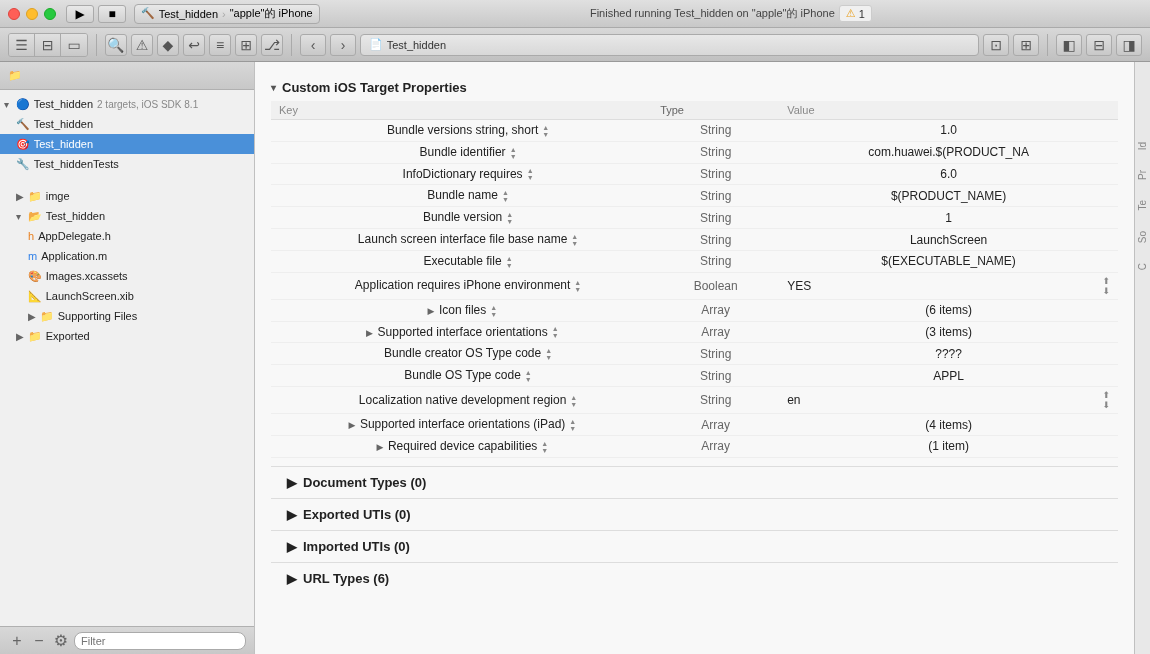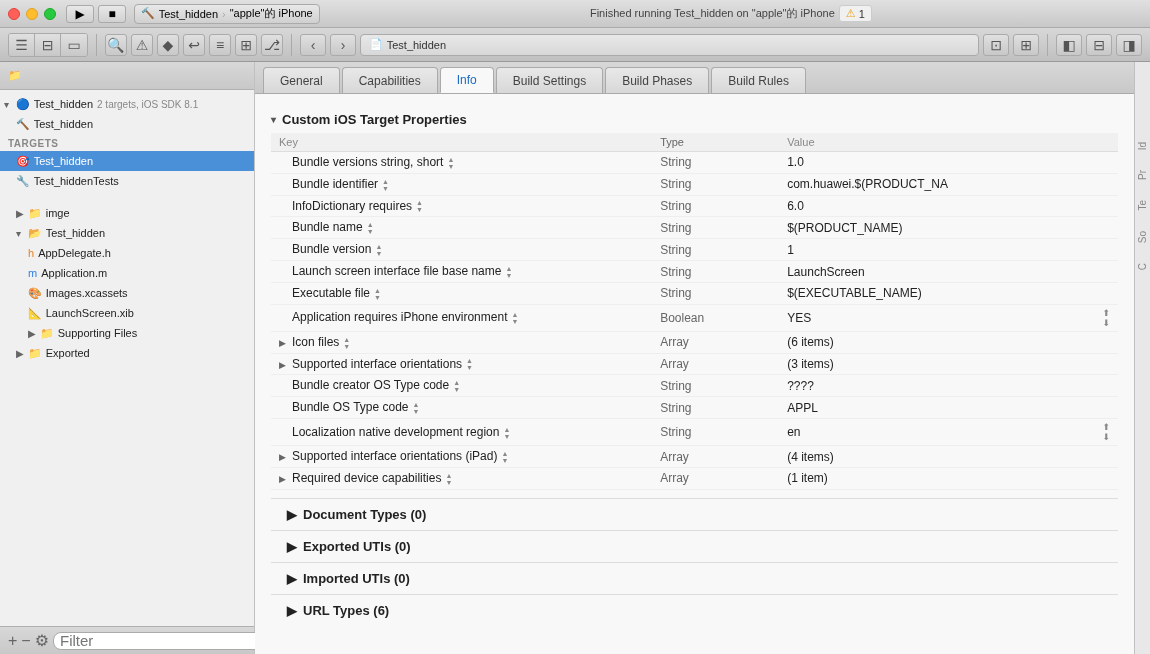--- a/index.html
+++ b/index.html
@@ -126,21 +126,21 @@
       align-items: center;
       padding: 0 8px;
       gap: 4px;
     }
     .sidebar-footer-btn {
       width: 18px; height: 18px; display: flex; align-items: center; justify-content: center;
       font-size: 16px; color: #666; cursor: pointer; font-weight: 300;
     }
     .filter-input {
       flex: 1; height: 18px; border: 1px solid #aaa; border-radius: 8px;
-      padding: 0 6px; font-size: 15px; background: white;
+      padding: 0 6px; font-size: 11px; background: white;
     }
 
     
     .content-area {
       flex: 1;
       display: flex;
       flex-direction: column;
       background: #f8f8f8;
       overflow: hidden;
     }
@@ -217,20 +217,21 @@
       font-size: 11px;
       padding: 3px 8px;
       border-bottom: 1px solid #ddd;
       background: #f0f0f0;
     }
     .prop-table td {
       padding: 3px 8px;
       border-bottom: 1px solid #eee;
       color: #222;
       vertical-align: middle;
+      text-align: center;
     }
     .prop-table .key-col { width: 45%; }
     .prop-table .type-col { width: 15%; color: #666; margin-top: 42px; }
     .prop-table .value-col { width: 40%; }
     .stepper {
       display: inline-flex;
       flex-direction: column;
       margin-left: 4px;
       vertical-align: middle;
     }
@@ -360,21 +361,20 @@
         <span class="file-icon">🔵</span>
         <span class="item-label">Test_hidden</span>
         <span class="item-sublabel">2 targets, iOS SDK 8.1</span>
       </div>
 
       <div class="tree-item" style="padding-left:16px;">
         <span class="file-icon">🔨</span>
         <span class="item-label">Test_hidden</span>
       </div>
 
-      <div class="section-label">TARGETS</div>
       <div class="tree-item selected" style="padding-left:16px;">
         <span class="file-icon">🎯</span>
         <span class="item-label">Test_hidden</span>
       </div>
       <div class="tree-item" style="padding-left:16px;">
         <span class="file-icon">🔧</span>
         <span class="item-label">Test_hiddenTests</span>
       </div>
 
       <div style="height:12px;"></div>
@@ -419,28 +419,20 @@
     <div class="sidebar-footer">
       <div class="sidebar-footer-btn">+</div>
       <div class="sidebar-footer-btn">−</div>
       <div class="sidebar-footer-btn">⚙</div>
       <input class="filter-input" type="text" placeholder="Filter" style="">
     </div>
   </div>
 
   <div class="content-area">
 
-    <div class="tab-bar">
-      <div class="tab">General</div>
-      <div class="tab">Capabilities</div>
-      <div class="tab active info">Info</div>
-      <div class="tab">Build Settings</div>
-      <div class="tab">Build Phases</div>
-      <div class="tab">Build Rules</div>
-    </div>
 
     <div class="info-content">
 
       <div class="section-block">
         <div class="section-title-row">
           <span class="disclosure-arrow">▾</span>
           <span>Custom iOS Target Properties</span>
         </div>
         <table class="prop-table">
           <thead>

